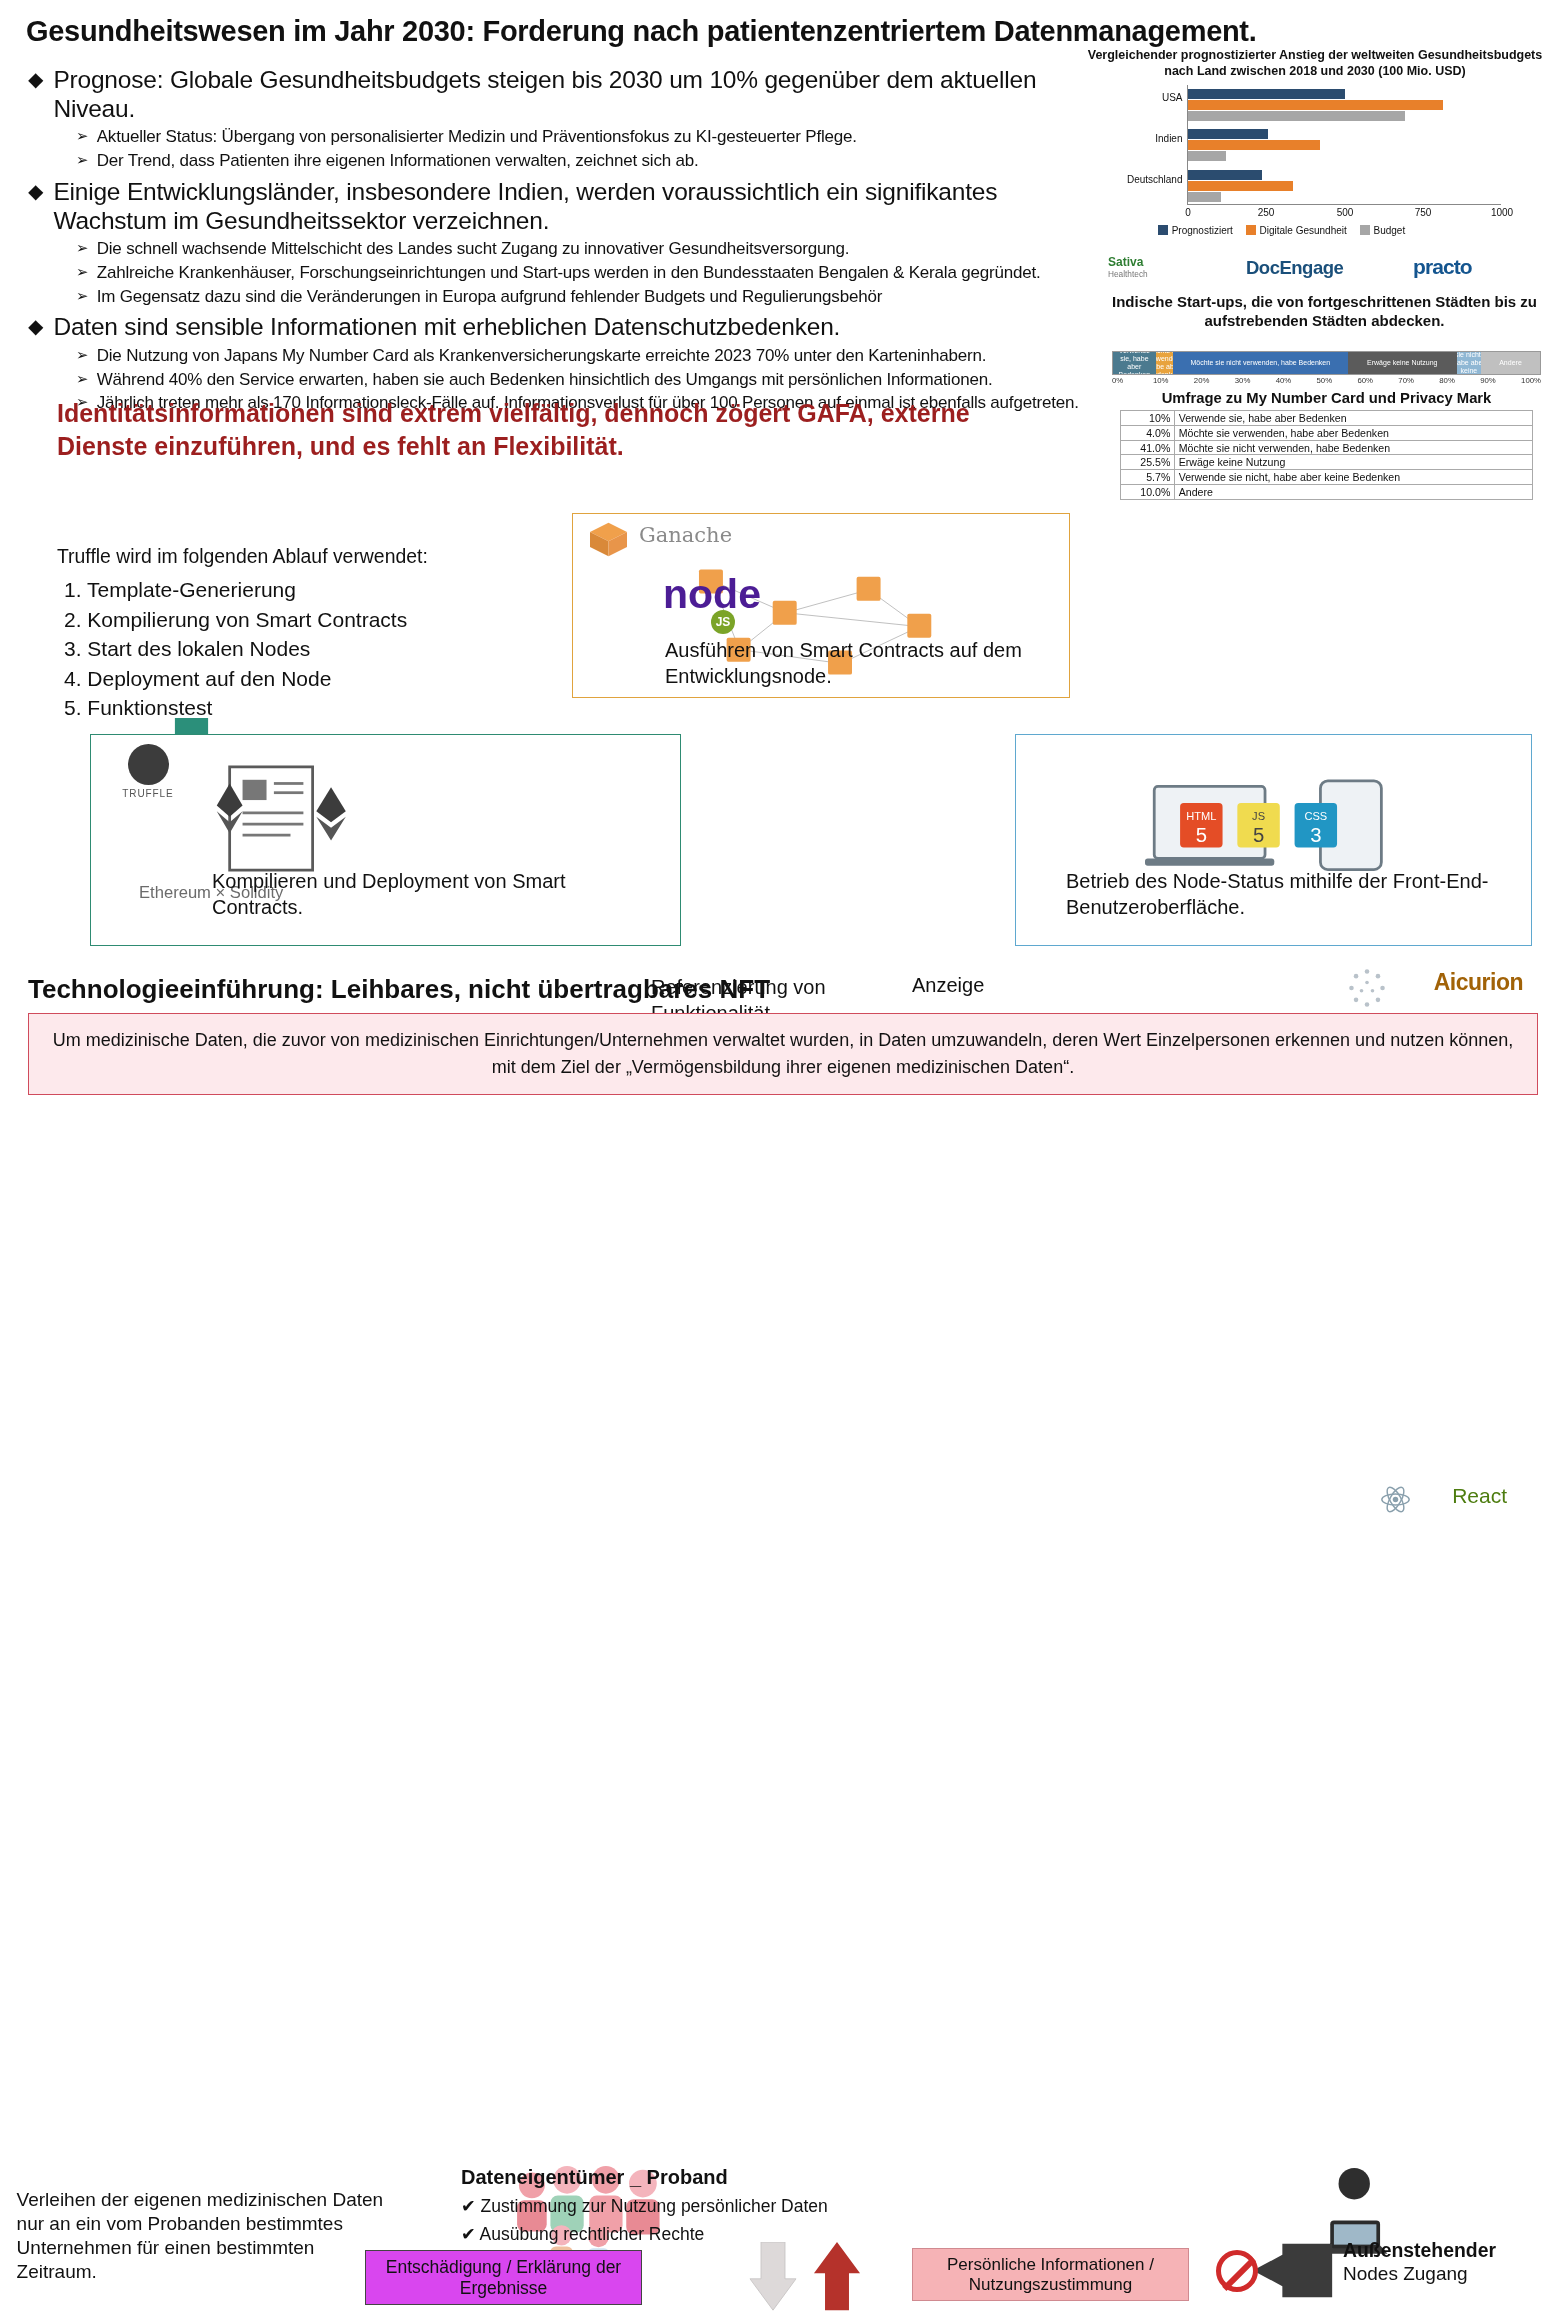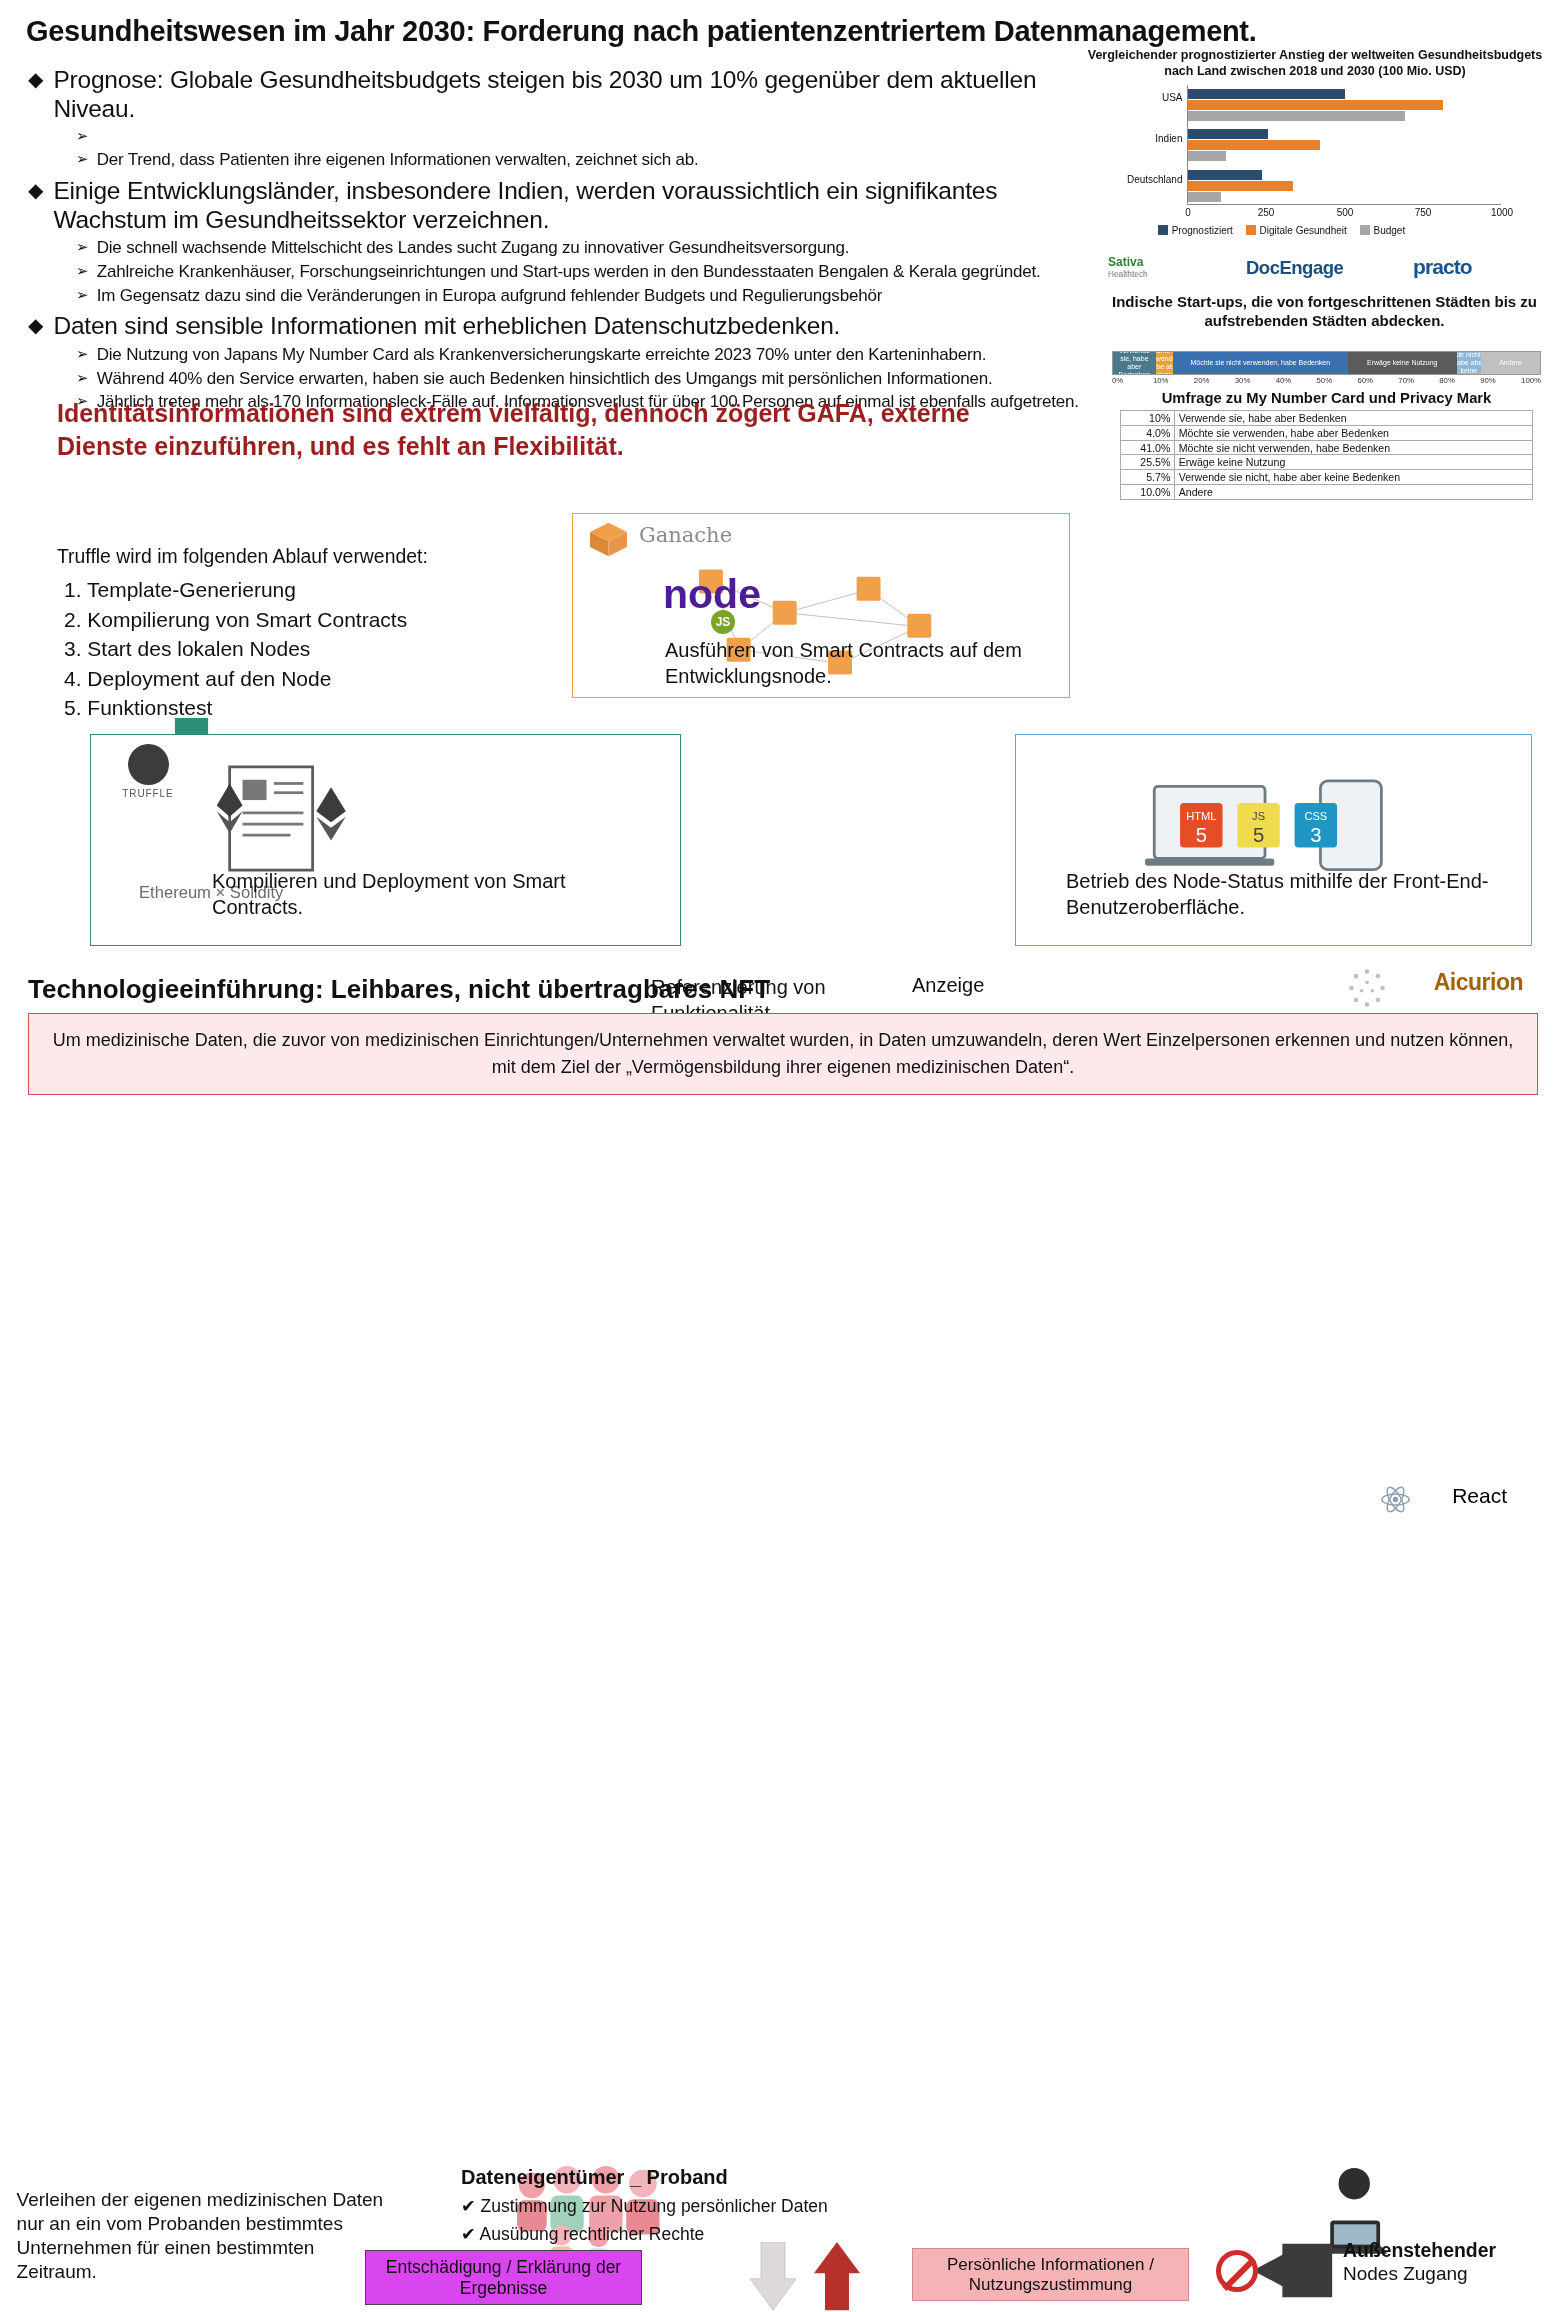--- a/index.html
+++ b/index.html
@@ -87,21 +87,21 @@
   .gan-cap { position:absolute; left:665px; top:637px; width:369px; font-size:20px; line-height:26px; }
 
   .eth-box { position:absolute; left:90px; top:734px; width:591px; height:212px; border:1.8px solid #2e8b72; background:#fff; }
   .react-box { position:absolute; left:1015px; top:734px; width:517px; height:212px; border:1.8px solid #5fa8cf; background:#fff; }
   .eth-cap { position:absolute; left:212px; top:868px; width:388px; font-size:20px; line-height:26px; }
   .react-cap { position:absolute; left:1066px; top:868px; width:434px; font-size:20px; line-height:26px; }
   .eth-sub { position:absolute; left:214px; top:856px; font-size:16.6px; color:#6b6b6b; }
   .truffle-logo { position:absolute; left:111px; top:748px; width:74px; text-align:center; }
   .truffle-logo .ball { width:41px; height:41px; border-radius:50%; background:#3c3c3c; margin:0 auto;}
   .truffle-logo .tx { font-size:10px; letter-spacing:0.9px; color:#555; margin-top:2.8px;}
-  .react-logo { position:absolute; right:24px; top:749px; font-size:21px; color:#000000; }
+  .react-logo { position:absolute; right:24px; top:749px; font-size:21px; color:#4d7c0f; }
   .react-atom { position:absolute; right:120px; top:749px; width:31px; height:31px; }
 
   .arrow-lbl { position:absolute; font-size:20px; }
   .dep-arrow { position:absolute; left:162px; top:718px; width:59px; height:72px; }
 
   
   .s3-title { position:absolute; left:28px; top:974px; font-size:26px; font-weight:bold; }
   .aicurion { position:absolute; right:42px; top:969px; font-size:23px; font-weight:bold; color:#a16207; letter-spacing:-0.5px; }
   .aic-dots { position:absolute; right:177px; top:967px; width:42px; height:42px; }
   .pinkbar {
@@ -129,20 +129,21 @@
 
   <div class="s1-title">Gesundheitswesen im Jahr 2030: Forderung nach patientenzentriertem Datenmanagement.</div>
 
   <div class="bullets">
     <div class="b-row">
       <div class="b-dia">◆</div>
       <div class="b-main">Prognose: Globale Gesundheitsbudgets steigen bis 2030 um 10% gegenüber dem aktuellen Niveau.</div>
     </div>
     <div class="sub-row">
       <div class="sub-ar">➢</div>
+      <div class="sub-txt">Aktueller Status: Übergang von personalisierter Medizin und Präventionsfokus zu KI-gesteuerter Pflege.</div>
     </div>
     <div class="sub-row">
       <div class="sub-ar">➢</div>
       <div class="sub-txt">Der Trend, dass Patienten ihre eigenen Informationen verwalten, zeichnet sich ab.</div>
     </div>
 
     <div class="b-row">
       <div class="b-dia">◆</div>
       <div class="b-main">Einige Entwicklungsländer, insbesondere Indien, werden voraussichtlich ein signifikantes Wachstum im Gesundheitssektor verzeichnen.</div>
     </div>

